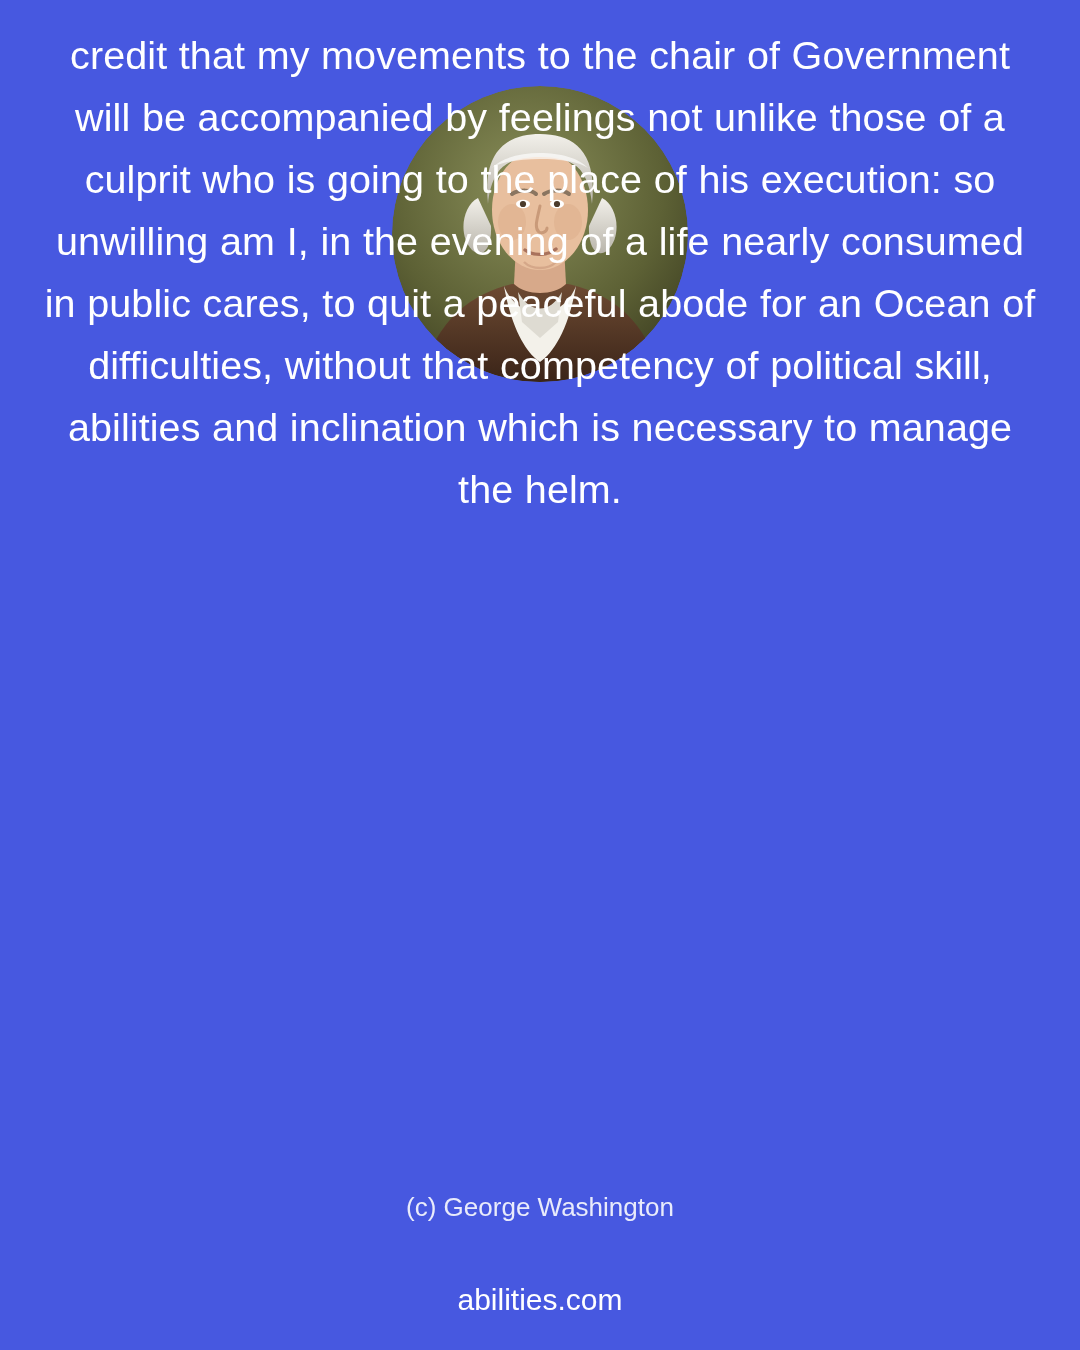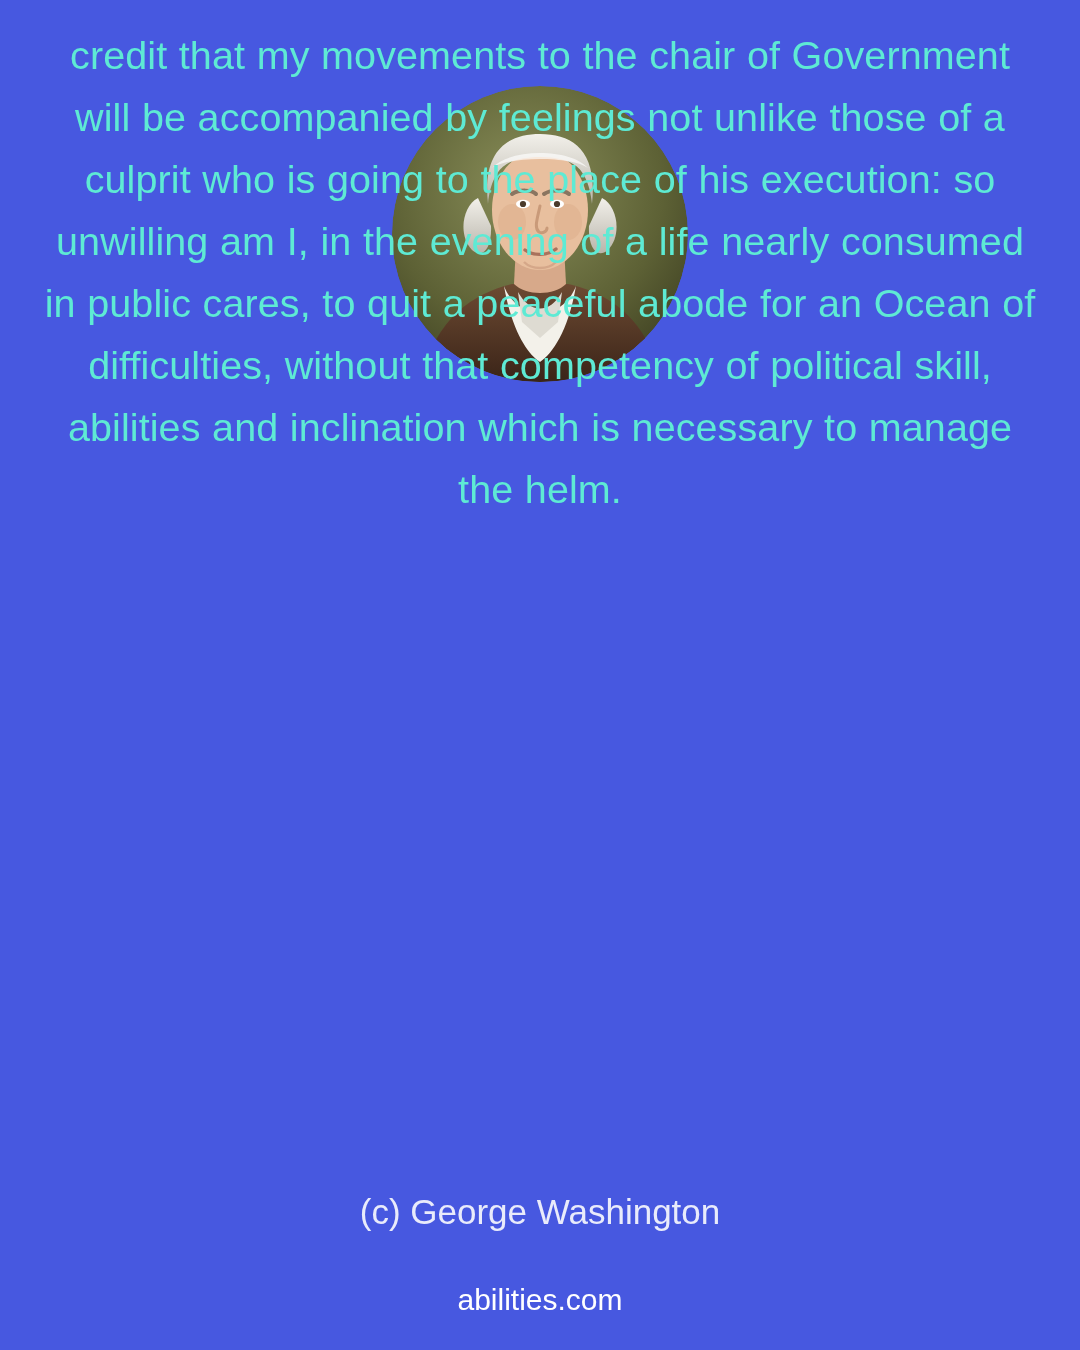--- a/index.html
+++ b/index.html
@@ -25,21 +25,21 @@
   }
   .quote-block {
     position: relative;
     width: 1000px;
     margin: 0 auto;
     padding-top: 24px;
     text-align: center;
     z-index: 2;
   }
   .quote-text {
-    color: #5eead4;
+    color: #ffffff;
     font-size: 39.5px;
     line-height: 62px;
     letter-spacing: 0.1px;
     font-weight: 400;
     text-align: center;
     margin: 0;
     word-spacing: 0.5px;
   }
   .portrait {
     position: absolute;
@@ -57,21 +57,21 @@
     width: 296px;
     height: 296px;
   }
   .attribution {
     position: absolute;
     left: 0;
     right: 0;
     top: 1192px;
     text-align: center;
     color: #e9ebfb;
-    font-size: 35px;
+    font-size: 26px;
     font-weight: 400;
     z-index: 2;
   }
   .source {
     position: absolute;
     left: 0;
     right: 0;
     top: 1283px;
     text-align: center;
     color: #ffffff;

